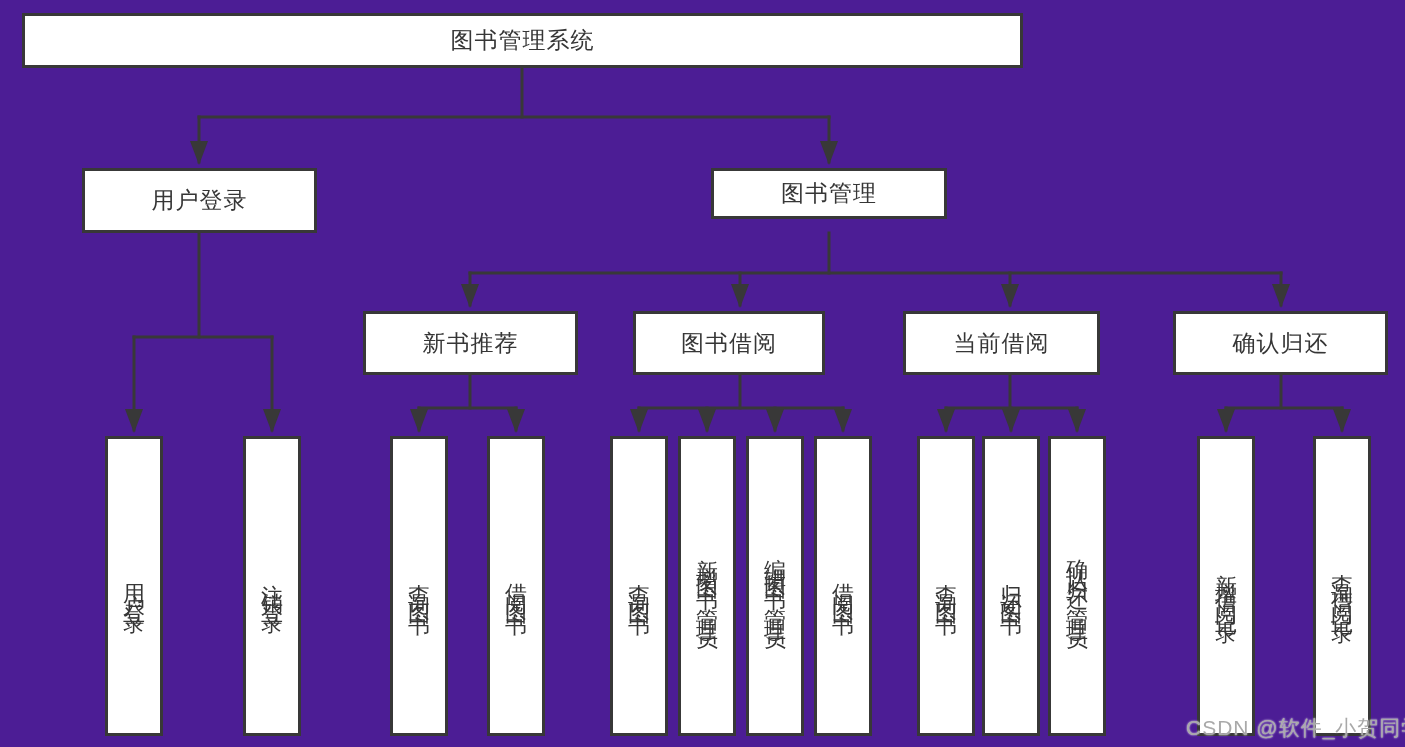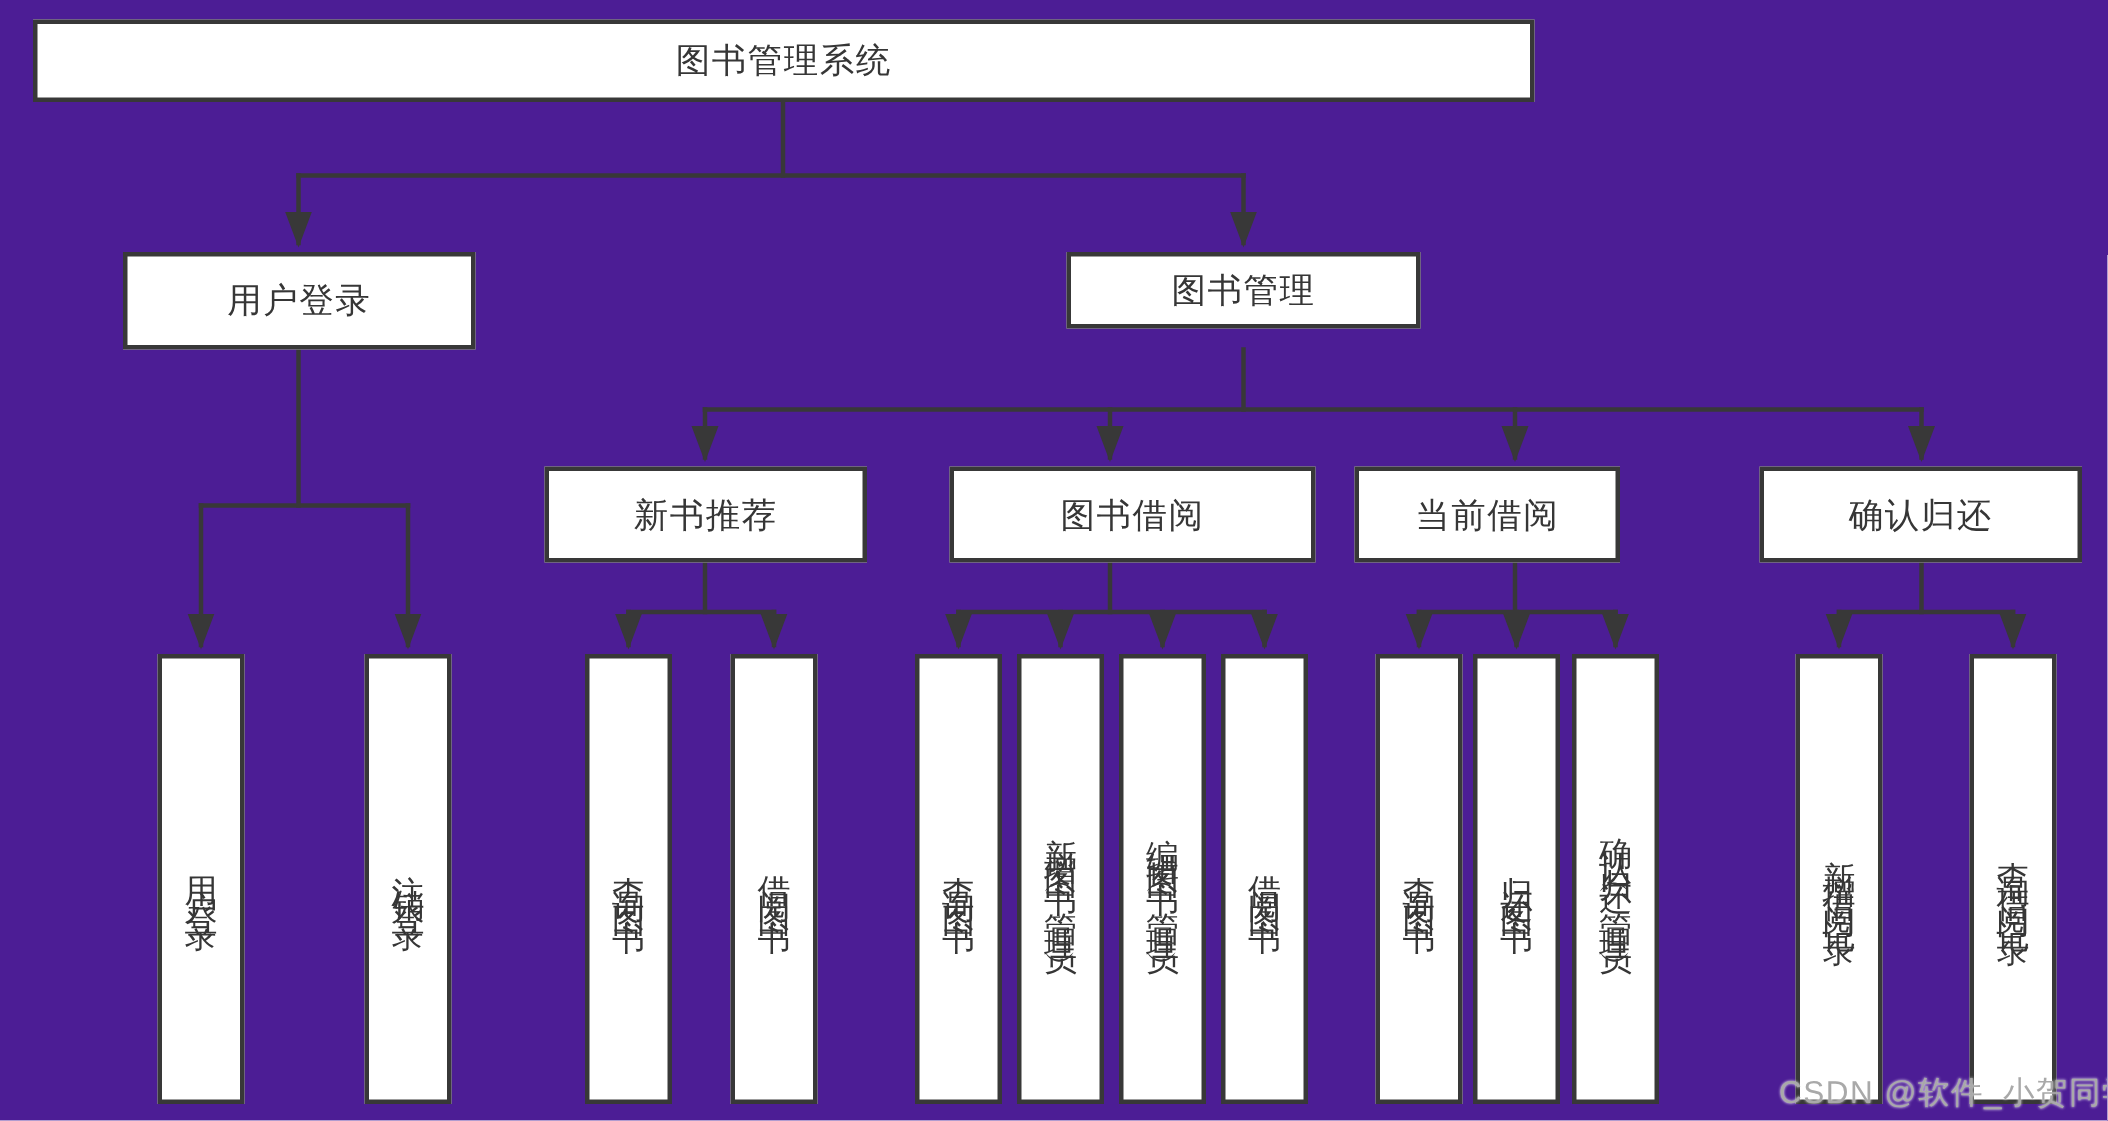--- a/index.html
+++ b/index.html
@@ -128,24 +128,24 @@
   <div class="hbox" style="left:82px; top:168px; width:235px; height:65px;">
     <span>用户登录</span>
   </div>
   <div class="hbox" style="left:711px; top:168px; width:236px; height:51px;">
     <span>图书管理</span>
   </div>
 
   <div class="hbox" style="left:363px; top:311px; width:215px; height:64px;">
     <span>新书推荐</span>
   </div>
-  <div class="hbox" style="left:633px; top:311px; width:244px; height:64px;">
+  <div class="hbox" style="left:633px; top:311px; width:192px; height:64px;">
     <span>图书借阅</span>
   </div>
-  <div class="hbox" style="left:903px; top:311px; width:177px; height:64px;">
+  <div class="hbox" style="left:903px; top:311px; width:197px; height:64px;">
     <span>当前借阅</span>
   </div>
   <div class="hbox" style="left:1173px; top:311px; width:215px; height:64px;">
     <span>确认归还</span>
   </div>
 
   <div class="vbox" style="left:105px; top:436px;">
     <span class="vtext">用户登录</span>
   </div>
   <div class="vbox" style="left:243px; top:436px;">

